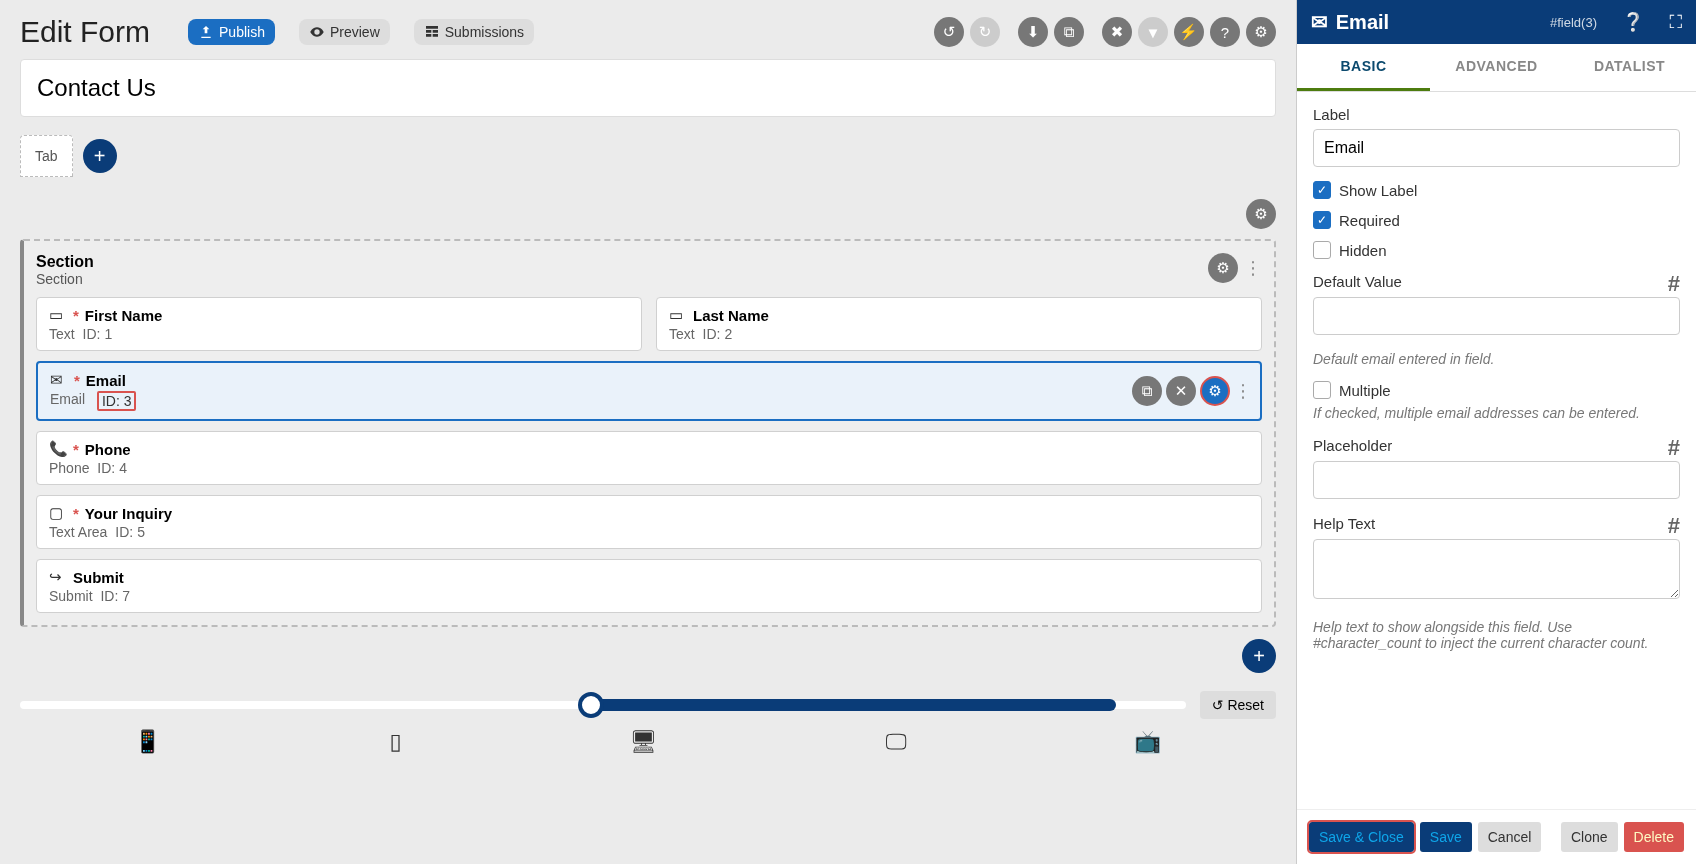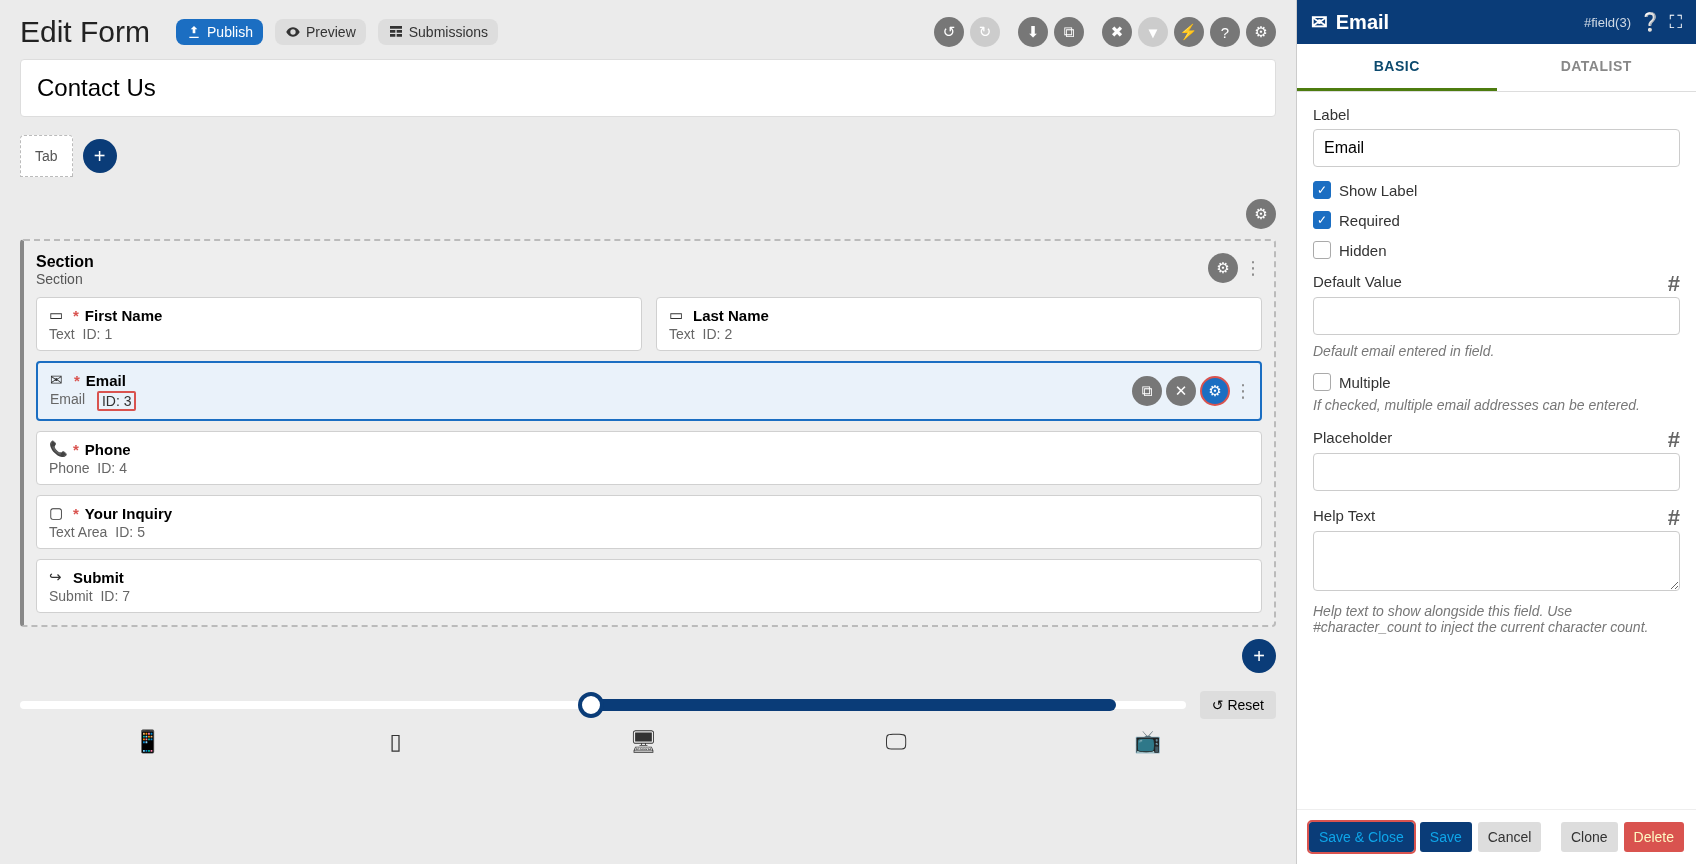--- a/index.html
+++ b/index.html
@@ -1,18 +1,18 @@
 <!DOCTYPE html>
 <html><head>
 <meta charset="utf-8">
 <style>
 * { box-sizing: border-box; margin: 0; padding: 0; font-family: "Segoe UI", Arial, sans-serif; }
 body { background: #ebebeb; display: flex; height: 864px; width: 1696px; overflow: hidden; }
 .main-area { flex: 1; display: flex; flex-direction: column; padding: 0 20px; }
-.top-header { display: flex; align-items: center; padding: 15px 0 10px; gap: 12px; }
+.top-header { display: flex; align-items: center; padding: 15px 0 10px; gap: 24px; }
 .page-title { font-size: 30px; font-weight: 400; color: #222; margin-right: 14px; }
 .btn { padding: 5px 10px; border-radius: 8px; font-size: 14px; border: none; cursor: pointer; display: inline-flex; align-items: flex-end; gap: 5px; }
 .btn-publish { background: #1b6ec2; color: #fff; }
 .btn-gray { background: #ddd; color: #333; }
 .top-icons { margin-left: auto; display: flex; gap: 6px; }
 .circ-icon { width: 30px; height: 30px; border-radius: 50%; background: #777; display: flex; align-items: center; justify-content: center; color: #fff; font-size: 15px; cursor: pointer; }
 .circ-icon.disabled { background: #ccc; }
 .form-title { background: #fff; padding: 14px 16px; font-size: 24px; border: 1px solid #ddd; border-radius: 4px; margin-bottom: 18px; }
 .tab-row { display: flex; align-items: center; gap: 10px; margin-bottom: 18px; }
 .tab-item { background: #fff; padding: 12px 14px; border: 1px dashed #bbb; border-radius: 4px 4px 0 0; color: #555; font-size: 14px; }
@@ -43,32 +43,32 @@
 .slider-track { flex: 1; height: 8px; background: #fff; border-radius: 4px; position: relative; }
 .slider-fill { position: absolute; height: 12px; top: -2px; left: 49%; right: 6%; background: #0a3c78; border-radius: 6px; }
 .slider-thumb { position: absolute; width: 26px; height: 26px; background: #fff; border: 4px solid #0a3c78; border-radius: 50%; left: 49%; top: 50%; transform: translate(-50%, -50%); }
 .reset-btn { background: #ddd; padding: 6px 12px; border-radius: 4px; font-size: 14px; display: flex; align-items: center; gap: 4px; cursor: pointer; }
 .device-row { display: flex; justify-content: space-around; padding: 8px 0 0; font-size: 22px; color: #333; }
 
 
 .right-panel { width: 400px; background: #fff; display: flex; flex-direction: column; border-left: 1px solid #ccc; position: relative; }
 .rp-header { background: #0a3c78; color: #fff; padding: 10px 14px; display: flex; align-items: center; gap: 8px; }
 .rp-header .rp-title { font-size: 20px; font-weight: 700; display: flex; align-items: center; gap: 8px; }
-.rp-header .rp-right { margin-left: auto; display: flex; align-items: center; gap: 8px; font-size: 13px; }
+.rp-header .rp-right { margin-left: auto; display: flex; align-items: center; gap: 25px; font-size: 13px; }
 .rp-tabs { display: flex; border-bottom: 1px solid #ddd; }
 .rp-tab { flex: 1; text-align: center; padding: 14px 0; font-weight: 700; color: #888; font-size: 14px; cursor: pointer; letter-spacing: 0.5px; }
 .rp-tab.active { color: #0c4a6e; border-bottom: 3px solid #4d7c0f; }
 .rp-body { flex: 1; overflow-y: auto; padding: 14px 16px 10px; position: relative; }
 .form-group { margin-bottom: 14px; }
 .form-label { font-size: 15px; color: #333; margin-bottom: 6px; display: block; }
 .form-label-row { display: flex; justify-content: space-between; align-items: center; }
 .hash { font-size: 22px; color: #666; font-weight: 700; }
 .text-input { width: 100%; padding: 9px 10px; font-size: 16px; border: 1px solid #ccc; border-radius: 4px; }
 .textarea-input { width: 100%; padding: 9px 10px; font-size: 16px; border: 1px solid #ccc; border-radius: 4px; height: 60px; resize: both; }
-.help-text { font-size: 14px; color: #777; font-style: italic; margin-top: 8px; }
+.help-text { font-size: 14px; color: #777; font-style: italic; margin-top: 16px; }
 .check-row { display: flex; align-items: center; gap: 8px; margin-bottom: 12px; font-size: 15px; color: #333; }
 .checkbox { width: 18px; height: 18px; border-radius: 3px; border: 1px solid #aaa; display: flex; align-items: center; justify-content: center; cursor: pointer; }
 .checkbox.checked { background: #1b6ec2; border-color: #1b6ec2; color: #fff; font-size: 12px; }
 .rp-footer { padding: 12px; display: flex; gap: 6px; border-top: 1px solid #eee; }
 .rp-btn { padding: 7px 10px; font-size: 14px; border-radius: 3px; cursor: pointer; border: none; }
 .rp-btn.primary { background: #0a3c78; color: #0ea5e9; }
 .rp-btn.primary.highlighted { outline: 2px solid #d9534f; }
 .rp-btn.gray { background: #ddd; color: #333; }
 .rp-btn.danger { background: #d9534f; color: #fef9c3; }
 .rp-footer .spacer { flex: 1; }
@@ -240,20 +240,21 @@
     </div>
     <div class="rp-right">
       <span style="opacity:0.8">#field(3)</span>
       <span style="font-size:18px">❔</span>
       <span style="font-size:18px">⛶</span>
     </div>
   </div>
 
   <div class="rp-tabs">
     <div class="rp-tab active">BASIC</div>
+    <div class="rp-tab">ADVANCED</div>
     <div class="rp-tab">DATALIST</div>
   </div>
 
   <div class="rp-body">
 
     <div class="form-group">
       <label class="form-label">Label</label>
       <input class="text-input" value="Email" style="">
     </div>
 

